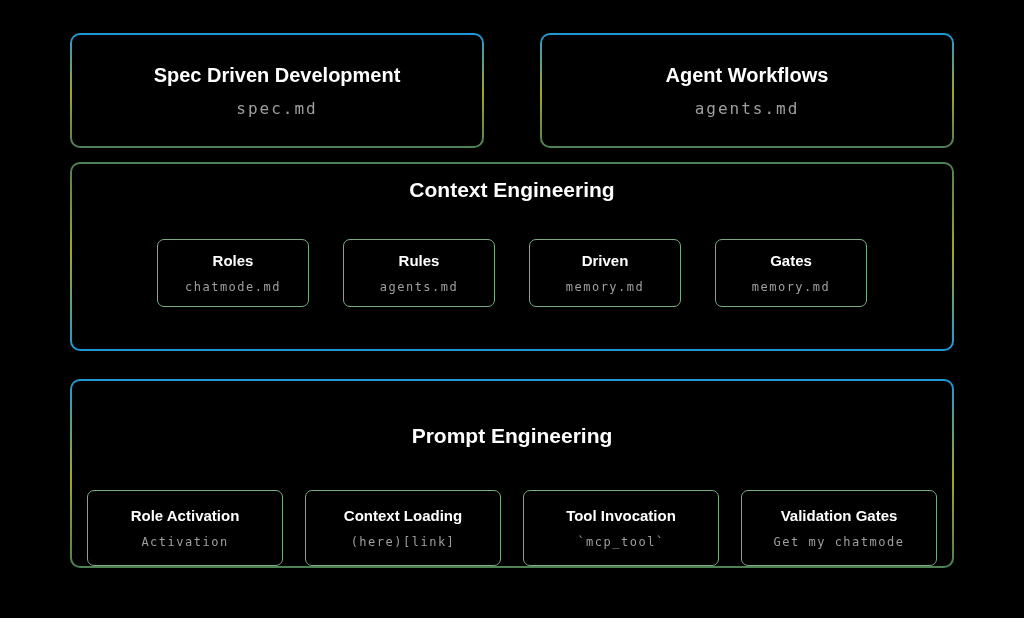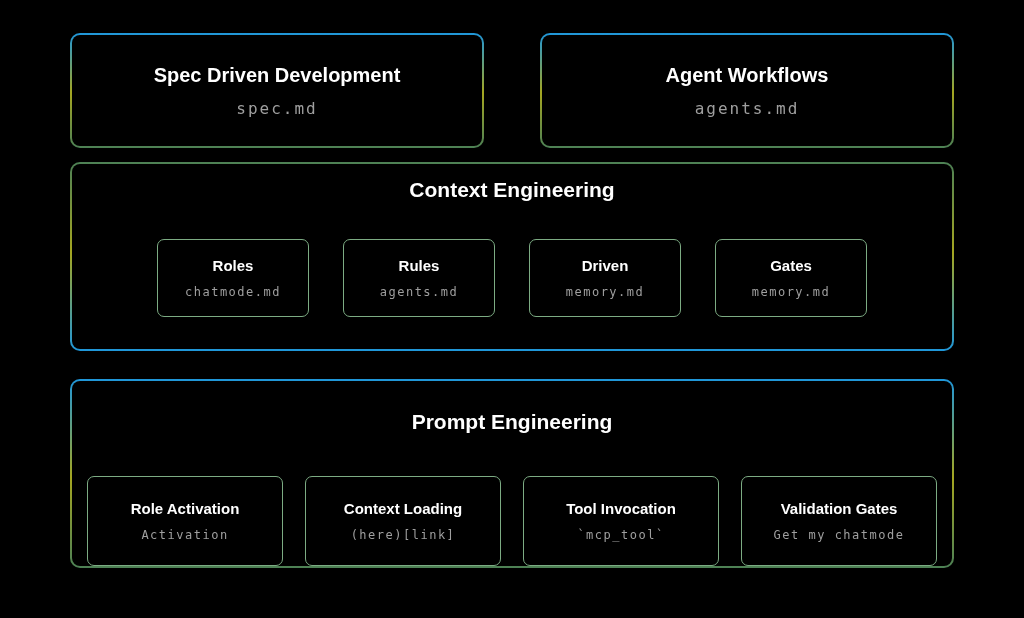--- a/index.html
+++ b/index.html
@@ -96,22 +96,22 @@
     border: 1px solid var(--inner_border_green);
     border-radius: 7px;
     background: #000000;
     display: flex;
     flex-direction: column;
     align-items: center;
     justify-content: center;
     gap: 11px;
     padding: 0 22px;
   }
-  .ctx-row .inner-card { height: 78px; min-width: 152px; }
-  .prm-row .inner-card { height: 90px; min-width: 196px; }
+  .ctx-row .inner-card { height: 68px; min-width: 152px; }
+  .prm-row .inner-card { height: 76px; min-width: 196px; }
 
   .inner-title {
     color: var(--title_color);
     font-weight: bold;
     font-size: 15px;
     white-space: nowrap;
   }
   .inner-code {
     font-family: "DejaVu Sans Mono", monospace;
     color: var(--code_color);

